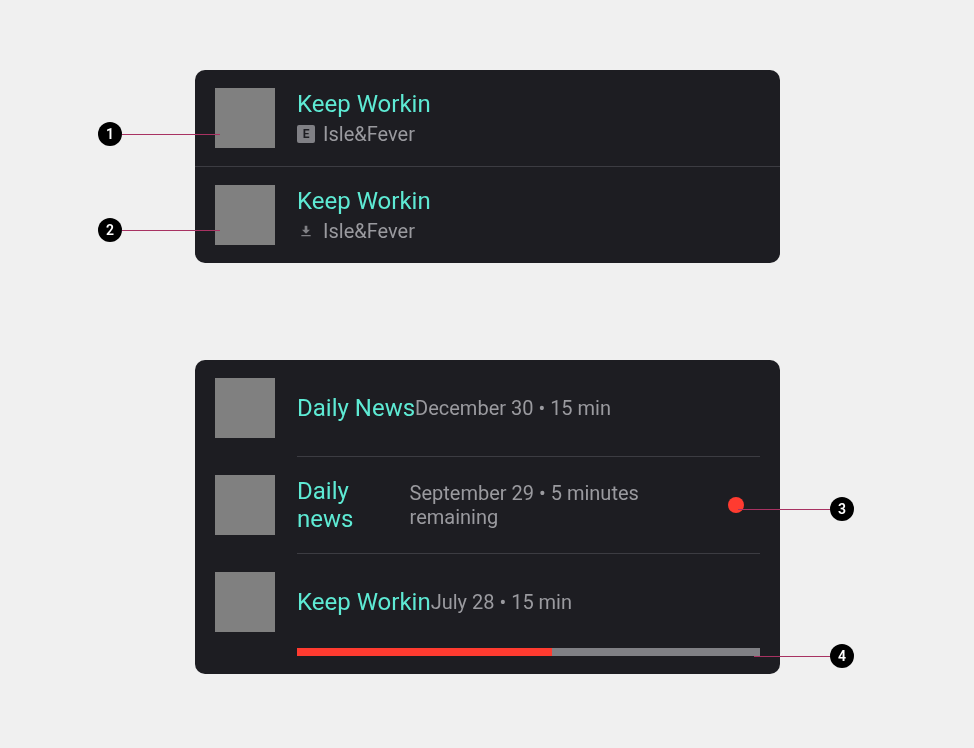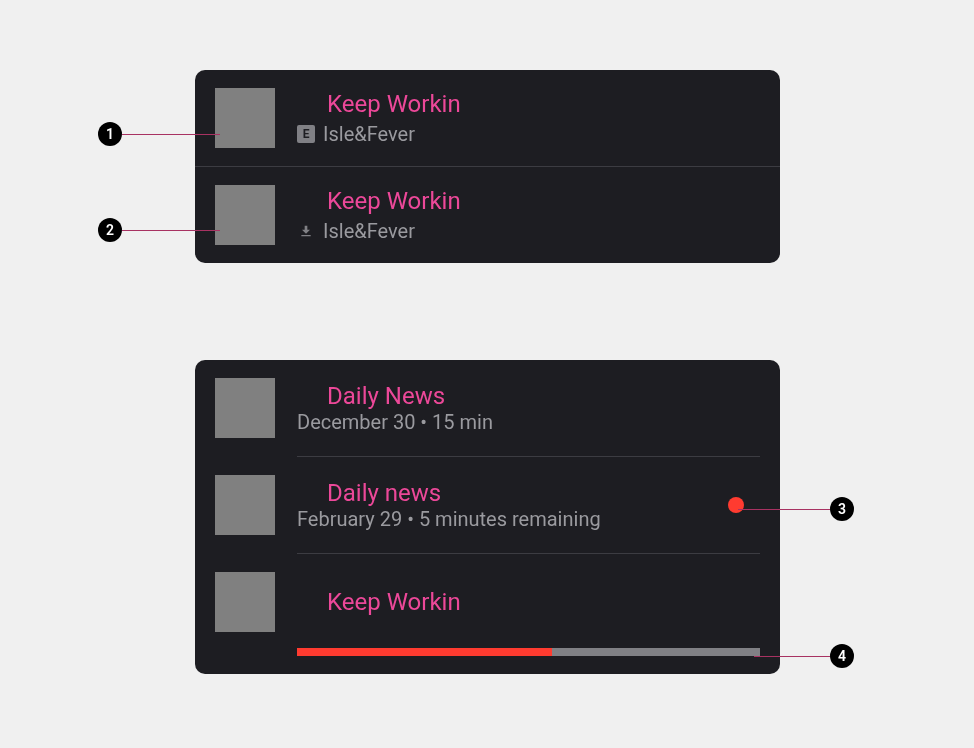--- a/index.html
+++ b/index.html
@@ -36,24 +36,23 @@
       flex-shrink: 0;
       margin-right: 22px;
     }
     .item-text {
       flex: 1;
       display: flex;
       flex-direction: column;
       gap: 4px;
     }
     .title {
-      color: #ec4899;
+      color: #5eead4;
       font-size: 24px;
       font-weight: 400;
-      margin-left: 30px;
     }
     .subtitle {
       color: #9a9a9f;
       font-size: 20px;
       display: flex;
       align-items: center;
       gap: 8px;
     }
     .explicit-badge {
       display: inline-flex;
@@ -93,21 +92,20 @@
     .ep-thumb {
       width: 60px;
       height: 60px;
       background: #808080;
       flex-shrink: 0;
       margin-right: 22px;
     }
     .ep-text {
       flex: 1;
       display: flex;
-      flex-direction: column;
       gap: 0;
     }
     .ep-divider {
       margin-top: 18px;
       margin-left: 82px;
       height: 1px;
       background: #3c3c42;
     }
     .red-dot {
       width: 16px;
@@ -206,31 +204,32 @@
         <div class="subtitle">December 30 • 15 min</div>
       </div>
     </div>
     <div class="ep-divider"></div>
   </div>
   <div class="ep-item">
     <div class="ep-content">
       <div class="ep-thumb"></div>
       <div class="ep-text">
         <div class="title">Daily news</div>
-        <div class="subtitle">February 29 • 5 minutes remaining</div>
+        <div class="subtitle">September 29 • 5 minutes remaining</div>
       </div>
       <div class="red-dot"></div>
     </div>
     <div class="ep-divider"></div>
   </div>
   <div class="ep-item last">
     <div class="ep-content">
       <div class="ep-thumb"></div>
       <div class="ep-text">
         <div class="title">Keep Workin</div>
+        <div class="subtitle">July 28 • 15 min</div>
       </div>
     </div>
     <div class="progress-bar">
       <div class="progress-fill" style="width:55%"></div>
     </div>
   </div>
 </div>
 
 <div class="annotation annotation-left ann-1">
   <div class="annotation-dot">1</div>

